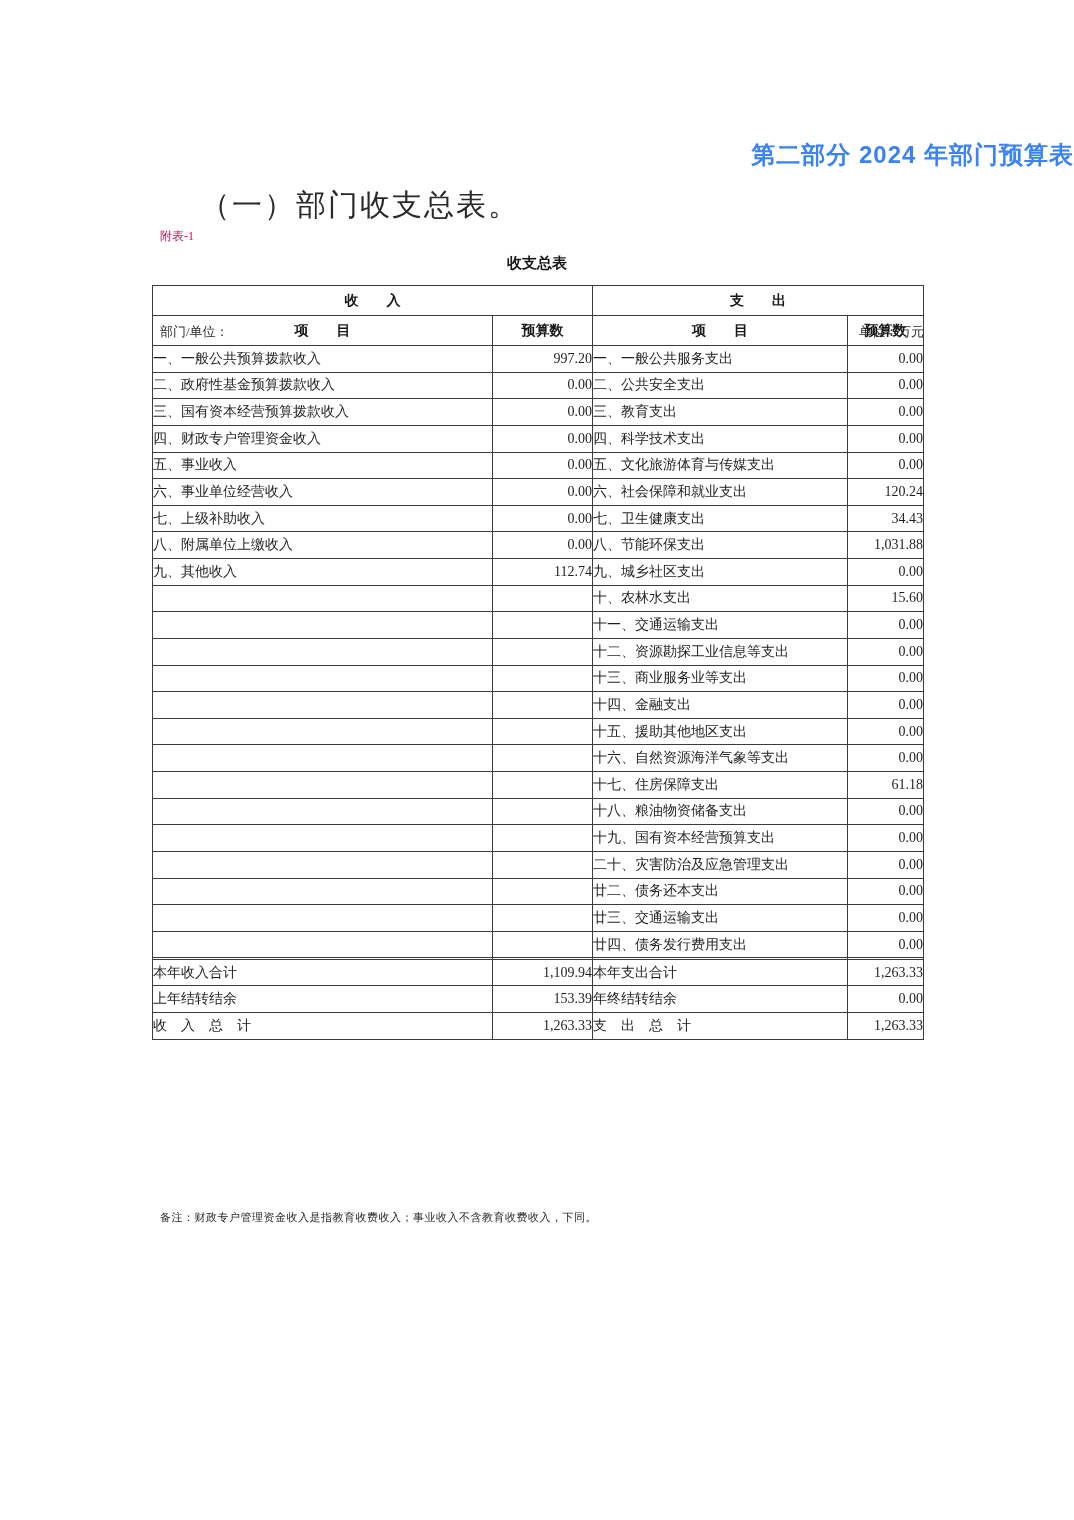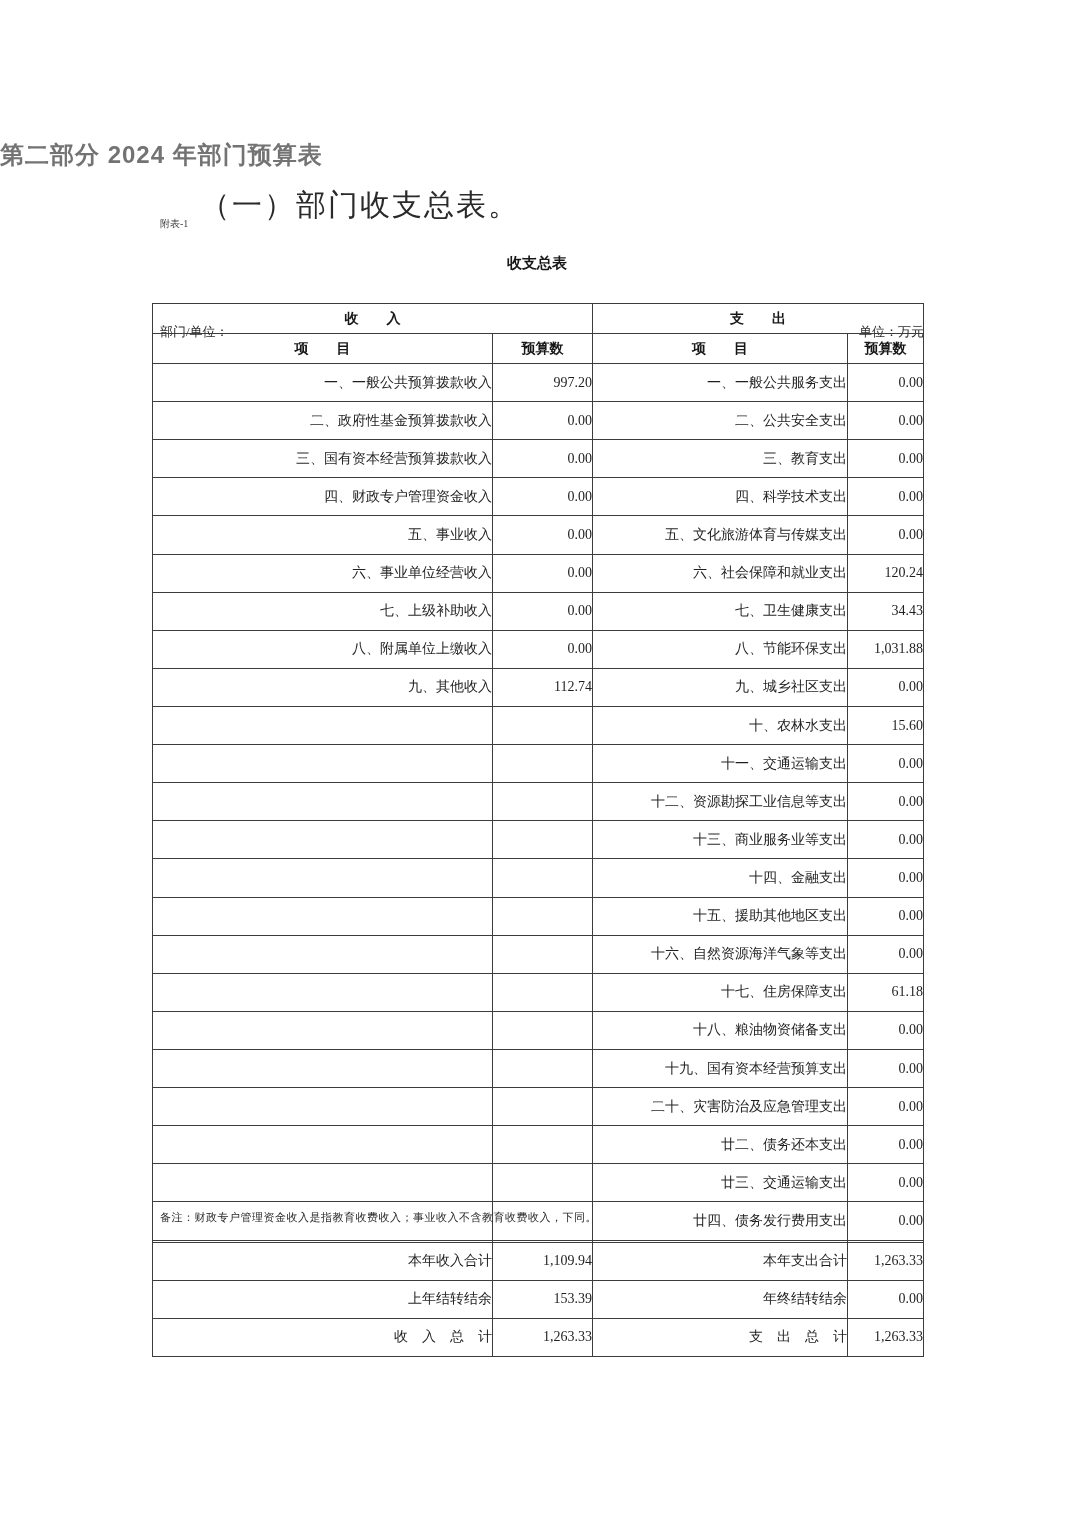--- a/index.html
+++ b/index.html
@@ -7,65 +7,65 @@
     position:relative;
     width:1074px;height:1520px;
     background:#ffffff;
     margin:0 auto;
     overflow:hidden;
     color:#1f1f1f;
     font-family:"Liberation Serif", serif;
   }
   .doc-title{
     position:absolute;top:139px;left:0;width:100%;
-    text-align:left;
+    text-align:right;
     font-family:"Liberation Sans", sans-serif;
     font-weight:bold;font-size:24px;letter-spacing:1px;
-    color:#737373;
+    color:#3b82f6;
   }
   .section-subtitle{
     position:absolute;top:185px;left:200px;
     font-size:30px;letter-spacing:2px;color:#2a2a2a;
   }
   .attachment-label{
-    position:absolute;top:217px;left:160px;
-    font-size:10px;color:#404040;
+    position:absolute;top:228px;left:160px;
+    font-size:12px;color:#be185d;
   }
   .table-title{
     position:absolute;top:254px;left:0;width:100%;
     text-align:center;
     font-family:"Liberation Sans", sans-serif;
     font-weight:bold;font-size:15px;color:#171717;
   }
   .meta-line{
     position:absolute;top:280px;left:160px;right:150px;
     display:flex;justify-content:space-between;
     font-size:13px;color:#2a2a2a;margin-top:43px;
   }
   table.budget{
-    position:absolute;left:152px;top:303px;
-    width:771px;height:1054px;
+    position:absolute;left:152px;top:285px;
+    width:771px;height:755px;
     border-collapse:collapse;table-layout:fixed;
   }
   table.budget th, table.budget td{
     border:1px solid #3c3c3c;
     overflow:hidden;white-space:nowrap;
     vertical-align:middle;
     padding:0;
   }
   table.budget th{
     font-family:"Liberation Sans", sans-serif;
     font-weight:bold;font-size:14px;color:#171717;
     text-align:center;height:29px;
   }
   table.budget td{
     font-family:"Liberation Serif", serif;
     font-size:14px;color:#1f1f1f;
   }
-  td.item{text-align:right;padding-left:10px;}
+  td.item{text-align:left;padding-left:10px;}
   td.amount{text-align:right;padding-right:9px;}
   .note-text{
     position:absolute;top:1210px;left:160px;
     font-size:11px;color:#2a2a2a;letter-spacing:0.5px;
   }
 </style>
 </head>
 <body>
 
 <div class="page">

